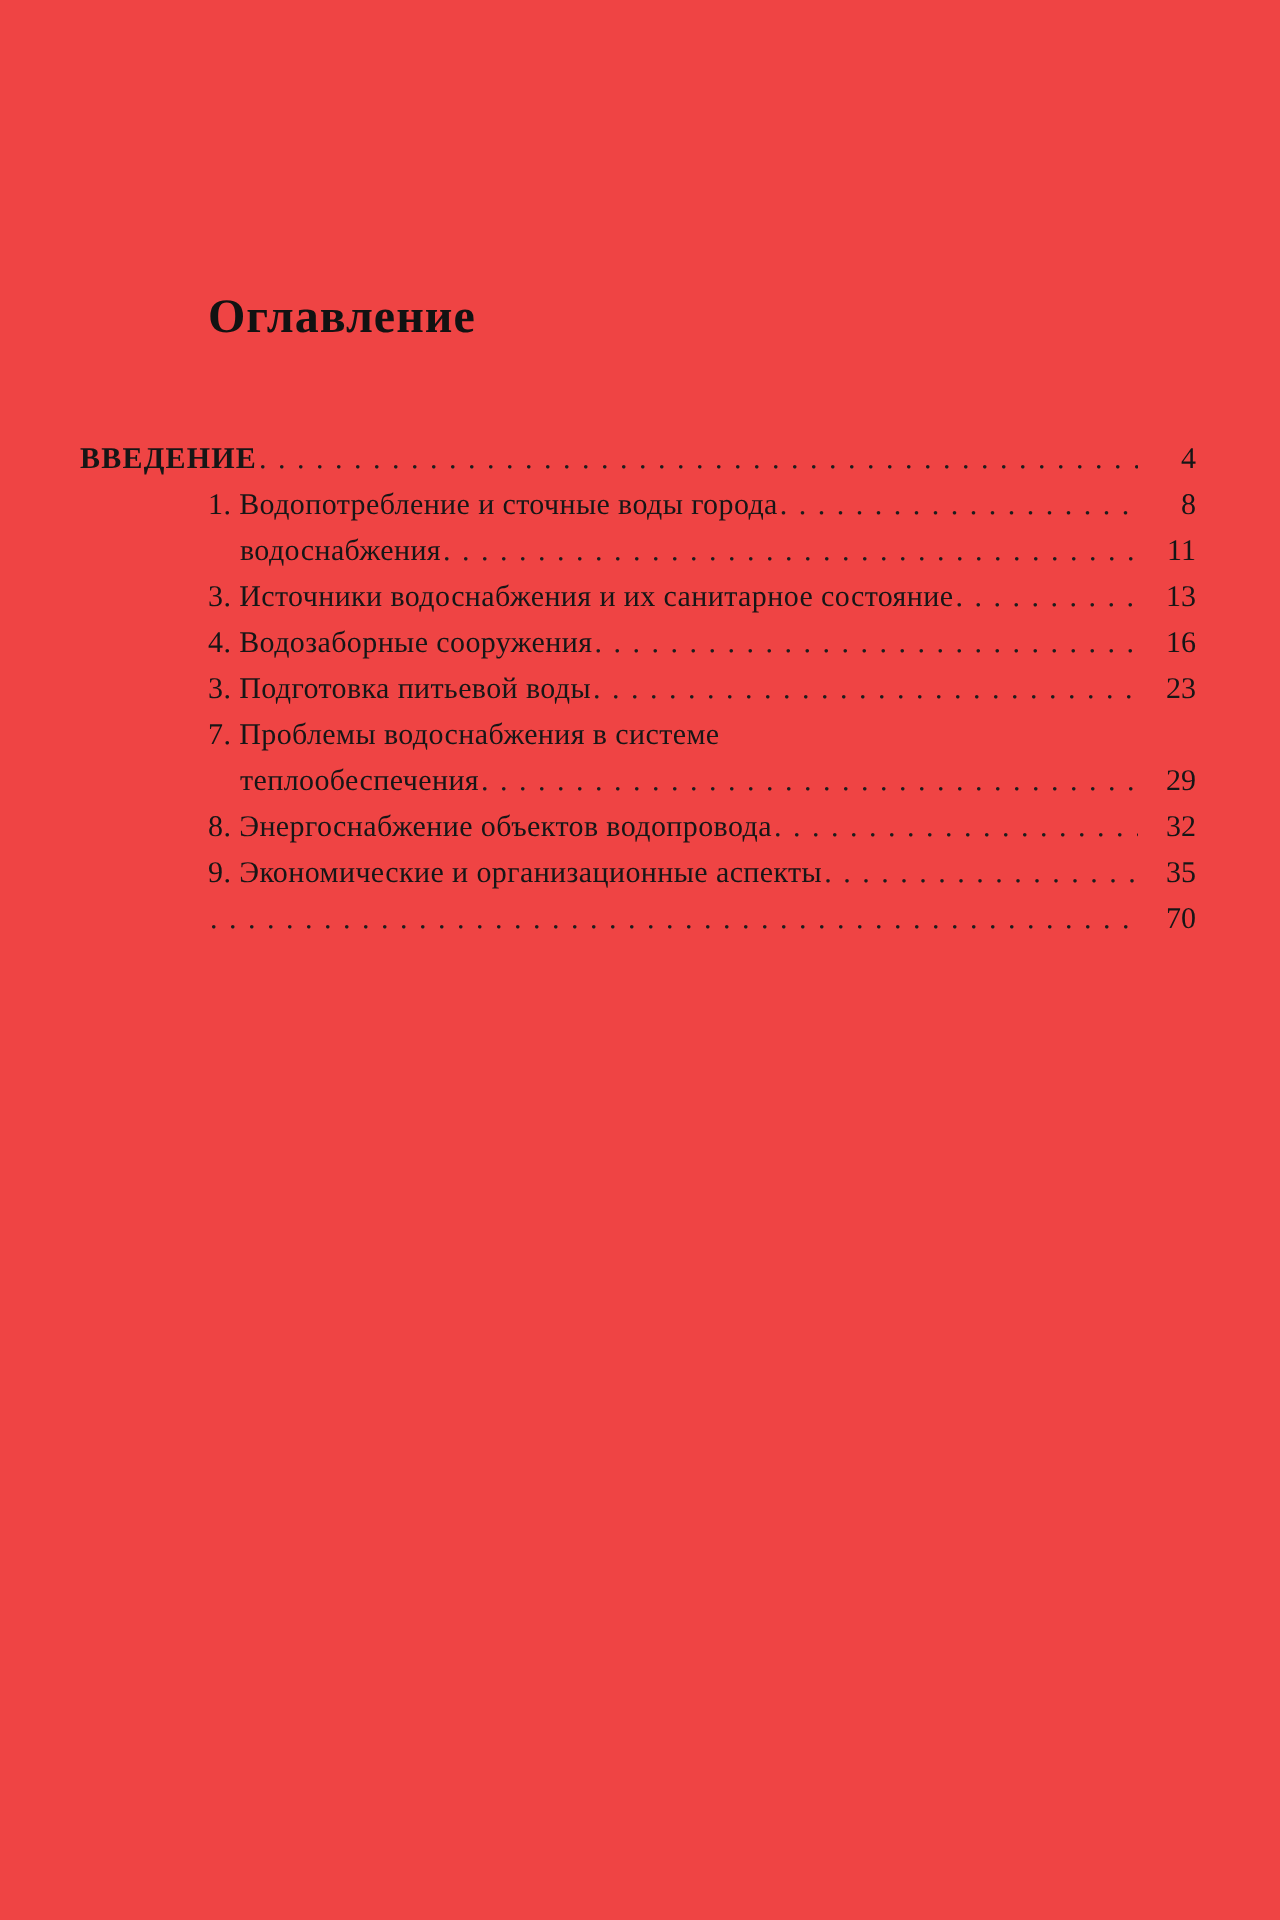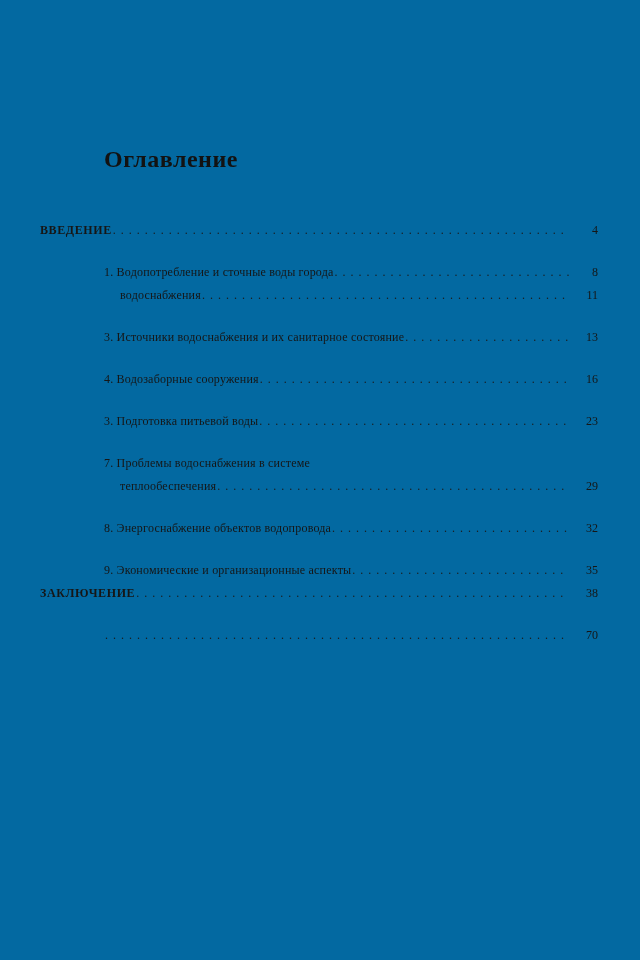--- a/index.html
+++ b/index.html
@@ -5,45 +5,45 @@
   html, body {
     margin: 0;
     padding: 0;
     background: #ffffff;
   }
   .page {
     position: relative;
     width: 640px;
     height: 960px;
     margin: 0 auto;
-    background: #0369a1;
+    background: #ef4444;
     box-sizing: border-box;
     padding: 146px 42px 0 40px;
     font-family: "Liberation Serif", "DejaVu Serif", serif;
     color: #161616;
     overflow: hidden;
   }
   .doc-title {
     font-size: 24px;
     font-weight: bold;
     letter-spacing: 0.5px;
     margin: 0 0 46px 64px;
     color: #121212;
   }
   .toc {
-    font-size: 12px;
+    font-size: 15px;
   }
   .toc-row {
     display: flex;
     align-items: baseline;
     line-height: 23px;
     min-height: 23px;
   }
   .indent-0 { padding-left: 0; }
-  .indent-1 { padding-left: 64px; margin-top: 19px; }
+  .indent-1 { padding-left: 64px; }
   .indent-2 { padding-left: 80px; }
   .toc-label {
     white-space: nowrap;
     letter-spacing: 0.2px;
   }
   .toc-label.bold {
     font-weight: bold;
     letter-spacing: 0.6px;
   }
   .dots {
@@ -112,23 +112,18 @@
       <div class="toc-row indent-1">
         <span class="toc-label">8. Энергоснабжение объектов водопровода</span>
         <span class="dots"></span>
         <span class="pagenum">32</span>
       </div>
       <div class="toc-row indent-1">
         <span class="toc-label">9. Экономические и организационные аспекты</span>
         <span class="dots"></span>
         <span class="pagenum">35</span>
       </div>
-      <div class="toc-row indent-0">
-        <span class="toc-label bold">ЗАКЛЮЧЕНИЕ</span>
-        <span class="dots"></span>
-        <span class="pagenum">38</span>
-      </div>
       <div class="toc-row indent-1">
         <span class="dots"></span>
         <span class="pagenum">70</span>
       </div>
     </div>
 </div>
 
 </body></html>

